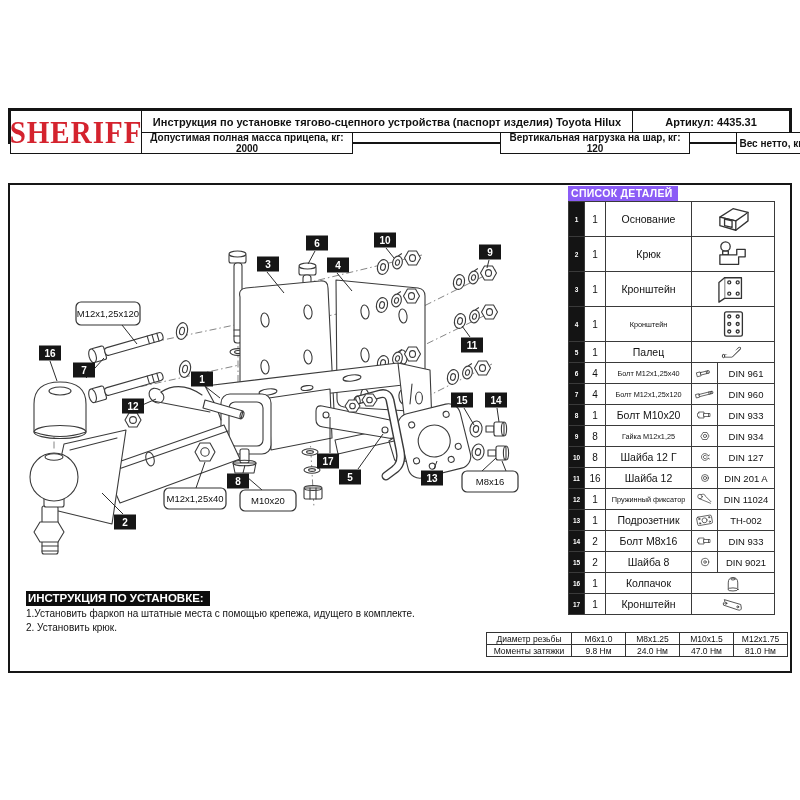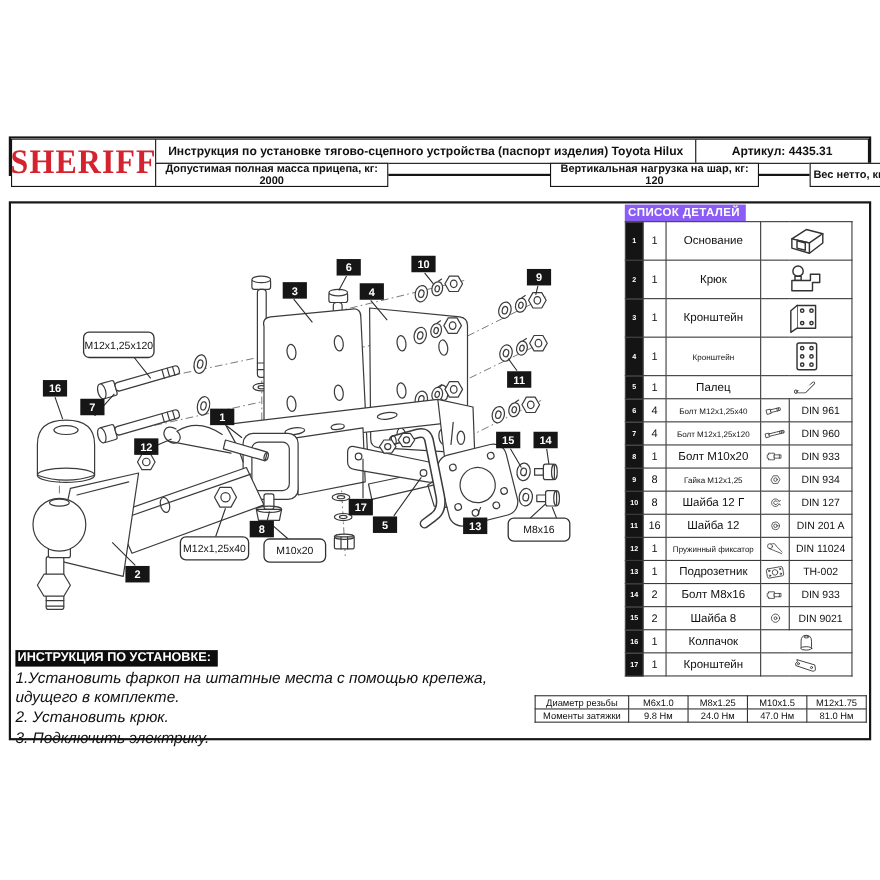--- a/index.html
+++ b/index.html
@@ -30,37 +30,37 @@
   table.plist tr.reg{height:21px;}
   table.plist svg{display:block;margin:0 auto;}
   
   table.tq{border-collapse:collapse;background:#fff;}
   table.tq td{border:1px solid #333;font-size:8.5px;text-align:center;height:11px;padding:0 2px;}
   table.tq td.lbl{width:80px;}
   table.tq td.v{width:49px;}
   
   .instr-title{display:inline-block;background:#0d0d0d;color:#fff;font-weight:bold;
                font-size:11.5px;padding:1px 6px 2px 2px;}
-  .instr-step{font-size:14px;margin-top:2px;line-height:1.18;font-style:italic;}
+  .instr-step{font-size:10px;margin-top:2px;line-height:1.18;}
   
   svg.diag{position:absolute;left:8px;top:183px;}
   .ln{stroke:#3b3b3b;stroke-width:1.1;fill:none;stroke-linejoin:round;stroke-linecap:round;}
   .wh{fill:#fff;}
   .dd{stroke:#666;stroke-width:.8;fill:none;stroke-dasharray:7 3 1.5 3;}
   .ldr{stroke:#2d2d2d;stroke-width:1;fill:none;}
   .cbox{fill:#161616;stroke:none;}
   .ctxt{fill:#fff;font-size:10px;font-weight:bold;text-anchor:middle;
         font-family:"Liberation Sans",sans-serif;}
   .btxt{fill:#111;font-size:9.5px;text-anchor:middle;font-family:"Liberation Sans",sans-serif;}
   .bub{fill:#fff;stroke:#333;stroke-width:1.2;}
 </style>
 </head>
 <body>
 
-<div class="abs hdr" style="left:8px;top:124px;width:784px;height:36px;">
+<div class="abs hdr" style="left:8px;top:108px;width:784px;height:36px;">
   <div class="hcell" style="left:0;top:0;width:132px;height:44px;">
     <span class="brand" style="color:#d4232e;">SHERIFF</span>
   </div>
   <div class="hcell" style="left:131px;top:0;width:492px;height:23px;font-size:11px;">
     <span>Инструкция по установке тягово-сцепного устройства (паспорт изделия) Toyota Hilux</span>
   </div>
   <div class="hcell" style="left:622px;top:0;width:158px;height:23px;font-size:11px;">
     <span>Артикул: 4435.31</span>
   </div>
   <div class="hcell" style="left:131px;top:22px;width:212px;height:22px;font-size:10px;">
@@ -631,18 +631,17 @@
     <tr>
       <td class="lbl">Моменты затяжки</td>
       <td class="v">9.8 Нм</td>
       <td class="v">24.0 Нм</td>
       <td class="v">47.0 Нм</td>
       <td class="v">81.0 Нм</td>
     </tr>
   </tbody>
 </table>
 
-<div class="abs" style="left:14px;top:588px;width:470px;">
+<div class="abs" style="left:26px;top:588px;width:470px;">
   <span class="instr-title">ИНСТРУКЦИЯ ПО УСТАНОВКЕ:</span>
   <div class="instr-step">1.Установить фаркоп на штатные места с помощью крепежа, идущего в комплекте.</div>
   <div class="instr-step">2. Установить крюк.</div>
-  <div class="instr-step">3. Подключить электрику.</div>
 </div>
 
 </body></html>

